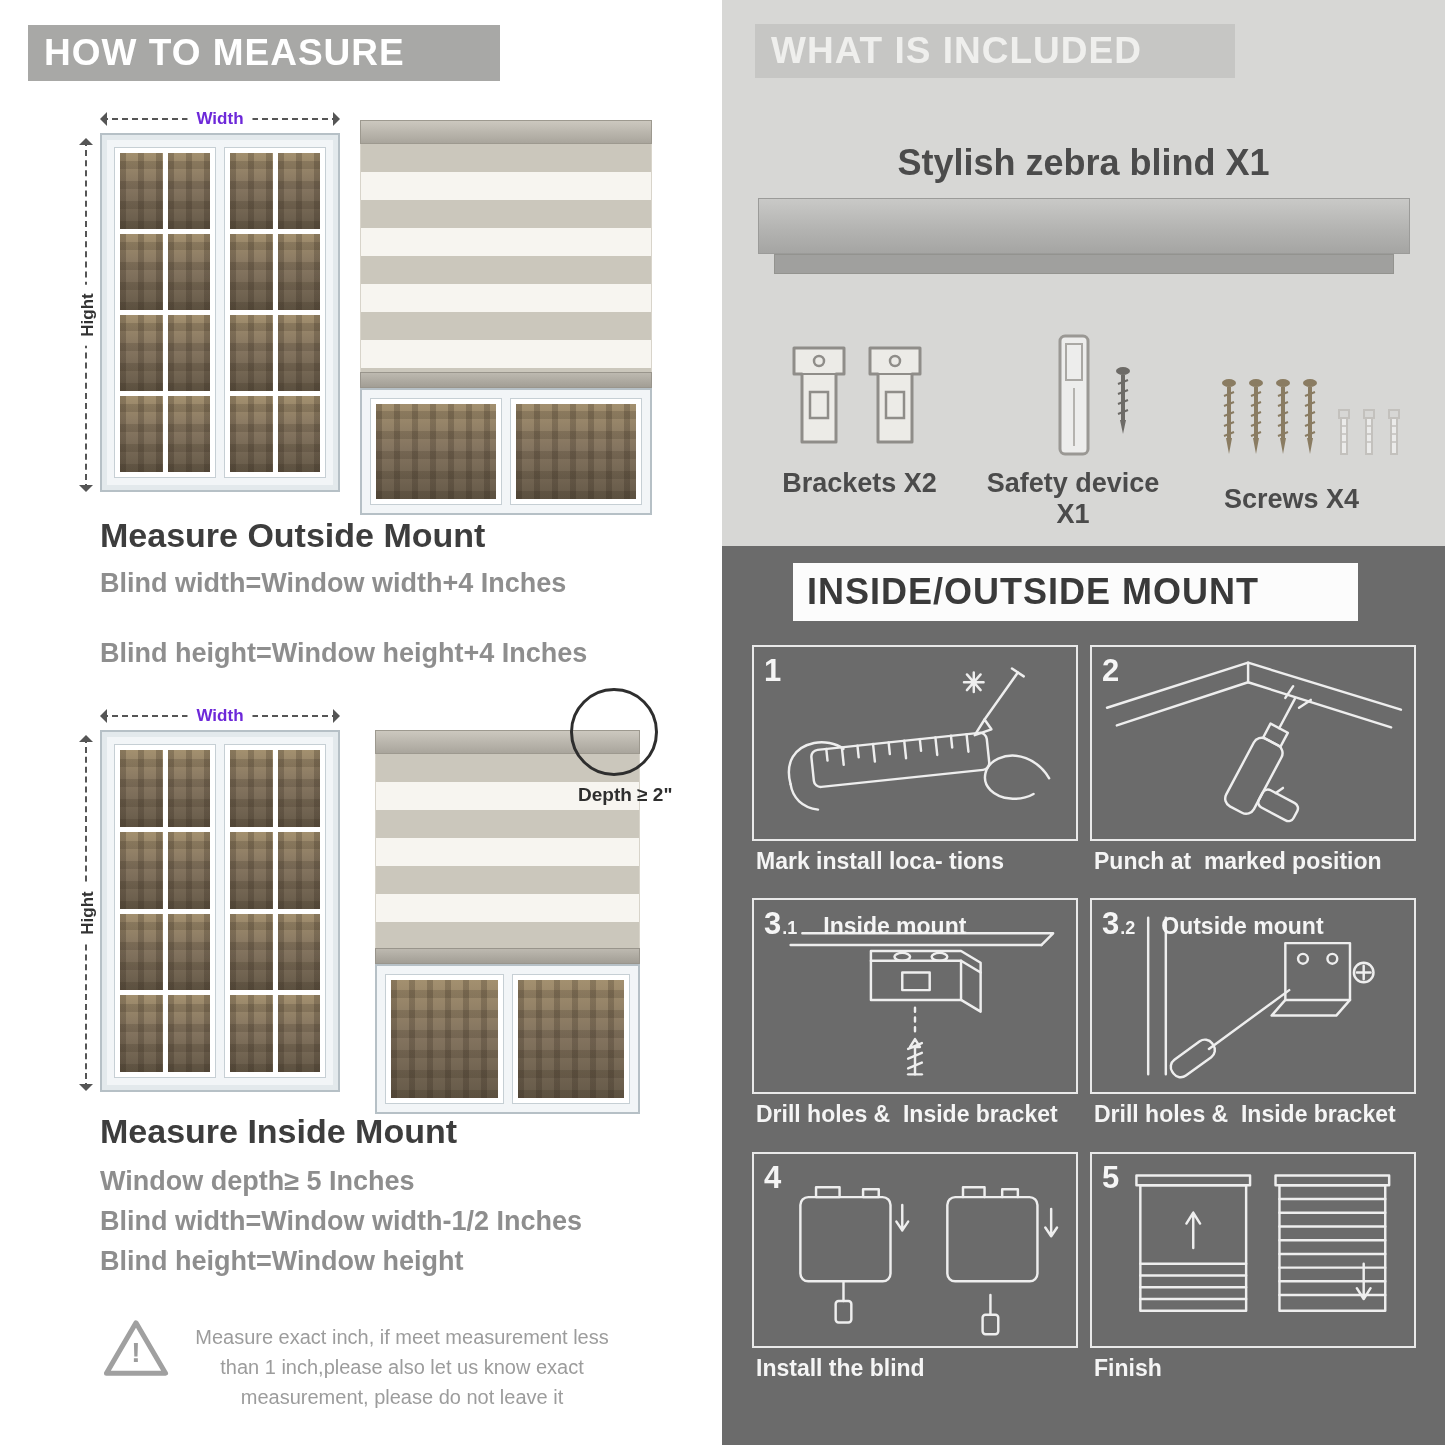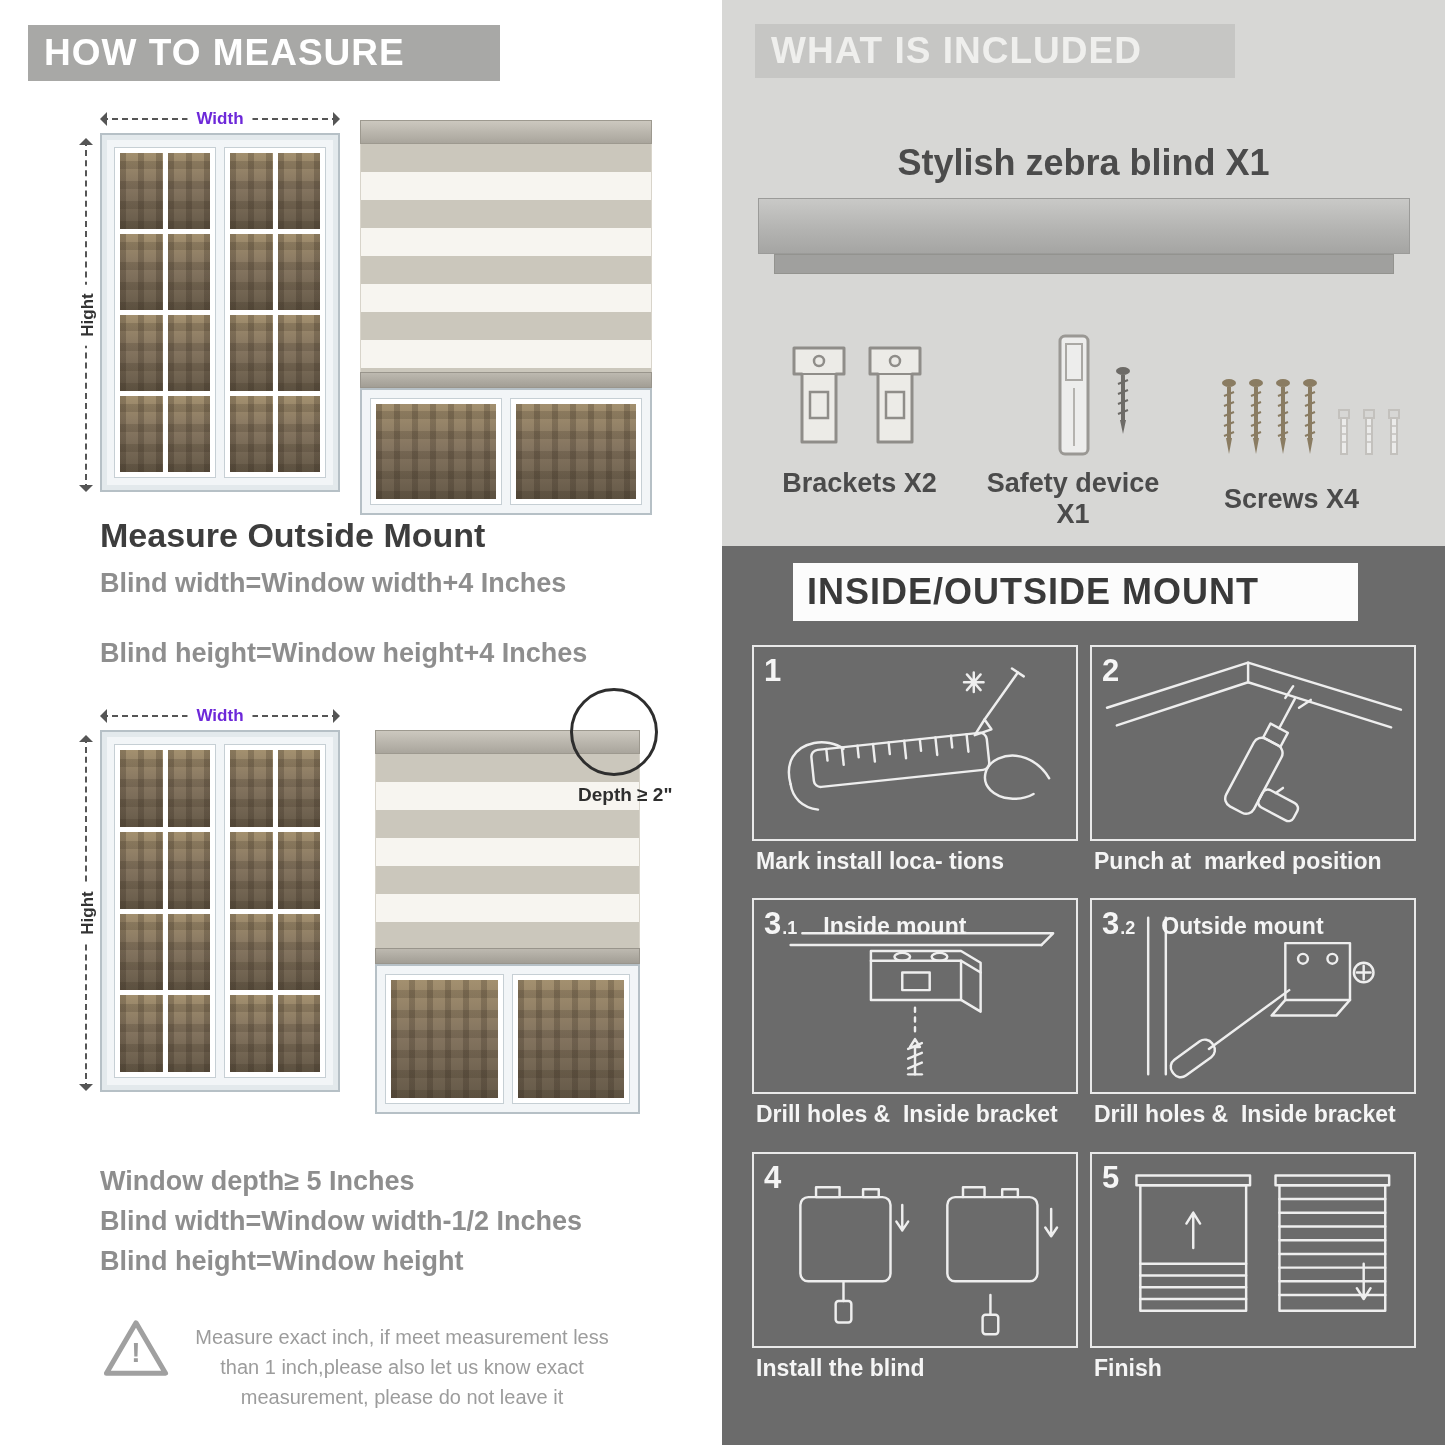--- a/index.html
+++ b/index.html
@@ -174,20 +174,21 @@
         </div>
       <div class="sash">
           <div class="pane"></div>
         </div>
     </div>
   </div>
 
   <div class="abs depth-circle" style="left:570px;top:688px;width:88px;height:88px;"></div>
   <div class="abs depth-label" style="left:578px;top:784px;width:130px;">Depth ≥ 2"</div>
 
+  <div class="abs h-dark" style="left:100px;top:1112px;">Measure Inside Mount</div>
   <div class="abs g-line" style="left:100px;top:1166px;">Window depth≥ 5 Inches</div>
   <div class="abs g-line" style="left:100px;top:1206px;">Blind width=Window width-1/2 Inches</div>
   <div class="abs g-line" style="left:100px;top:1246px;">Blind height=Window height</div>
 
   <div class="abs" style="left:100px;top:1315px;width:72px;height:66px;">
     <svg viewBox="0 0 100 90" width="72" height="66">
       <path d="M50 10 L91 80 H9 Z" fill="none" stroke="#a0a0a0" stroke-width="7" stroke-linejoin="round"></path>
     </svg>
     <div class="abs warn-mark" style="left:0;top:22px;width:72px;">!</div>
   </div>

